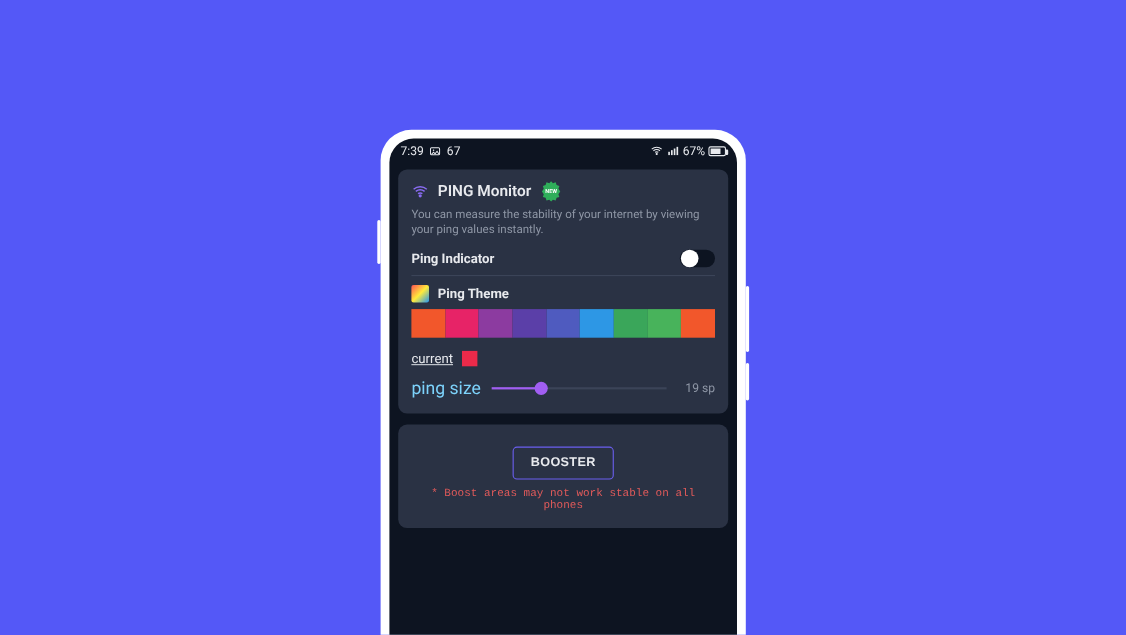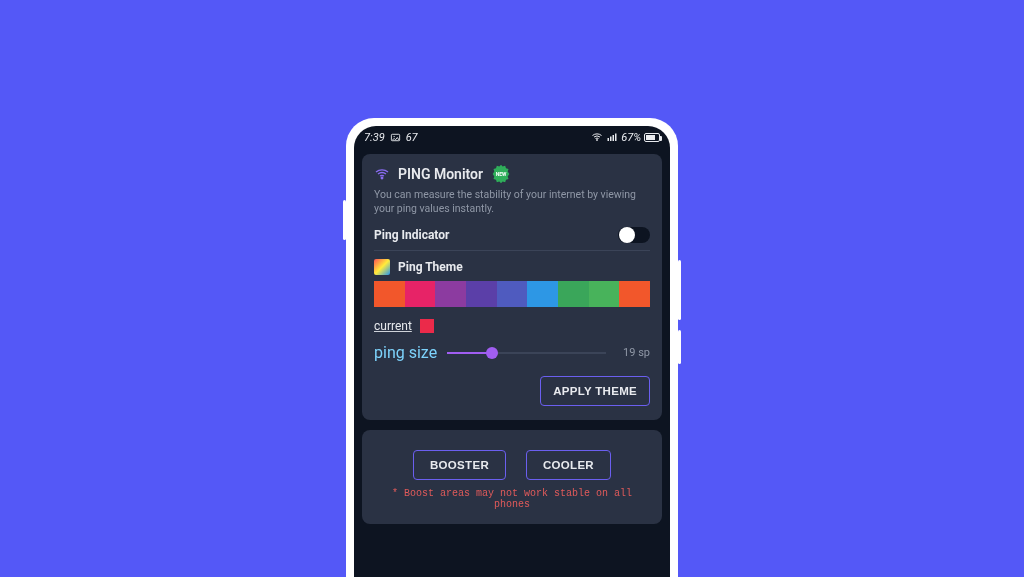--- a/index.html
+++ b/index.html
@@ -40,21 +40,21 @@
   
   .statusbar {
     height: 22px;
     display: flex;
     align-items: center;
     justify-content: space-between;
     padding: 0 10px;
     font-size: 11px;
     color: #e8eaee;
   }
-  .sb-left, .sb-right { display: flex; align-items: center; gap: 5px; font-style: italic; }
+  .sb-left, .sb-right { display: flex; align-items: center; gap: 5px; }
   .sb-right { gap: 3px; }
   .ico { display:inline-flex; align-items:center; justify-content:center; }
   .battery {
     width: 16px; height: 9px; border: 1px solid #e8eaee; border-radius: 2px;
     position: relative; display:inline-block;
   }
   .battery::after{
     content:""; position:absolute; right:-3px; top:2px; width:2px; height:5px;
     background:#e8eaee; border-radius:0 1px 1px 0;
   }
@@ -239,29 +239,25 @@
       <div class="slider-row">
         <span class="slider-label">ping size</span>
         <span class="slider">
           <span class="track"></span>
           <span class="track-fill"></span>
           <span class="thumb"></span>
         </span>
         <span class="slider-val">19 sp</span>
       </div>
 
-      <div class="actions">
-        <button class="btn-outline">APPLY THEME</button>
-      </div>
     </div>
 
     <div class="card">
 
       <div class="boost-btns">
         <button class="btn-pill">BOOSTER</button>
-        <button class="btn-pill">COOLER</button>
       </div>
 
       <p class="footnote">* Boost areas may not work stable on all phones</p>
     </div>
 
   </div>
 </div>
 
 </body></html>

